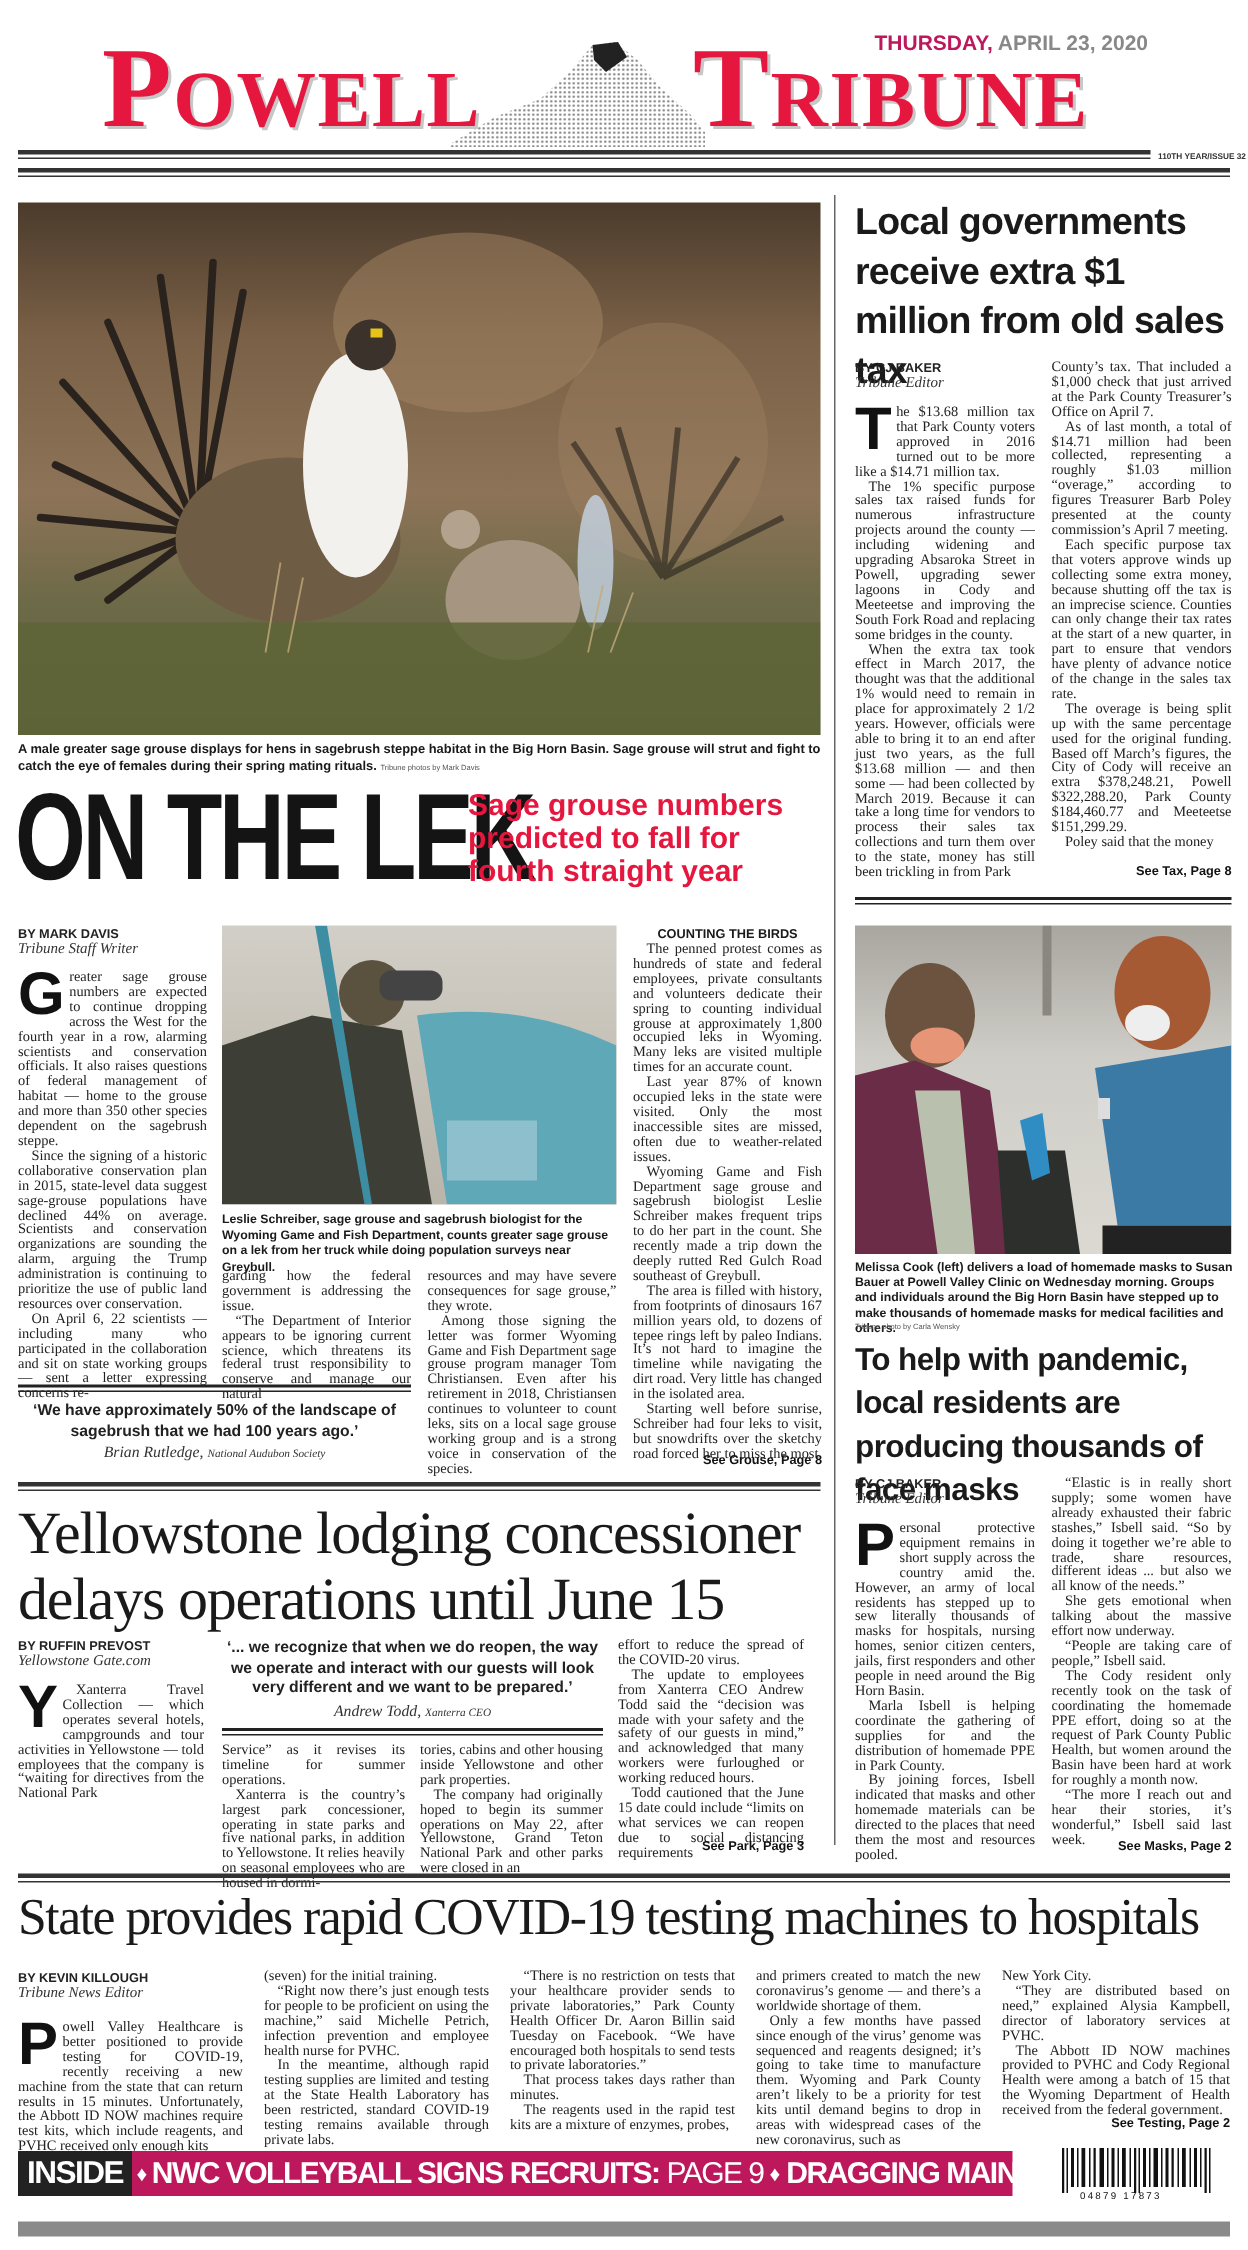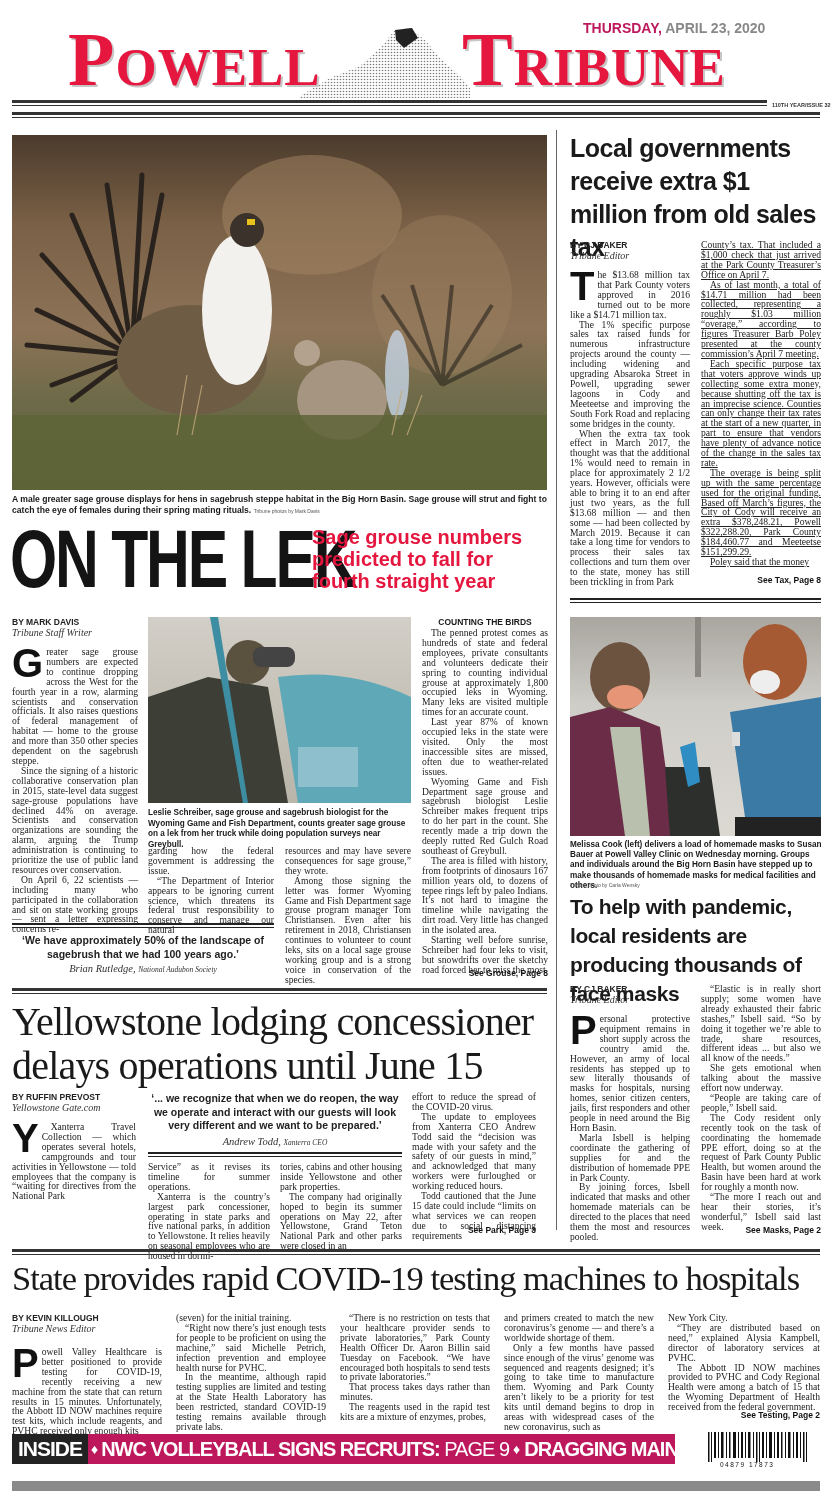--- a/index.html
+++ b/index.html
@@ -156,21 +156,21 @@
   <div class="abs" style="left:0;top:0;width:120px;">
     <div class="byline">BY CJ BAKER</div>
     <div class="byrole">Tribune Editor</div>
     <div class="body-text">
       <span class="dropcap">T</span>
       <p class="first">he $13.68 million tax that Park County voters approved in 2016 turned out to be more like a $14.71 million tax.</p>
       <p>The 1% specific purpose sales tax raised funds for numerous infrastructure projects around the county — including widening and upgrading Absaroka Street in Powell, upgrading sewer lagoons in Cody and Meeteetse and improving the South Fork Road and replacing some bridges in the county.</p>
       <p>When the extra tax took effect in March 2017, the thought was that the additional 1% would need to remain in place for approximately 2 1/2 years. However, officials were able to bring it to an end after just two years, as the full $13.68 million — and then some — had been collected by March 2019. Because it can take a long time for vendors to process their sales tax collections and turn them over to the state, money has still been trickling in from Park</p>
     </div>
   </div>
-  <div class="abs body-text" style="left:131px;top:0;width:120px;text-decoration:underline;">
+  <div class="abs body-text" style="left:131px;top:0;width:120px;">
     <p class="first">County’s tax. That included a $1,000 check that just arrived at the Park County Treasurer’s Office on April 7.</p>
     <p>As of last month, a total of $14.71 million had been collected, representing a roughly $1.03 million “overage,” according to figures Treasurer Barb Poley presented at the county commission’s April 7 meeting.</p>
     <p>Each specific purpose tax that voters approve winds up collecting some extra money, because shutting off the tax is an imprecise science. Counties can only change their tax rates at the start of a new quarter, in part to ensure that vendors have plenty of advance notice of the change in the sales tax rate.</p>
     <p>The overage is being split up with the same percentage used for the original funding. Based off March’s figures, the City of Cody will receive an extra $378,248.21, Powell $322,288.20, Park County $184,460.77 and Meeteetse $151,299.29.</p>
     <p>Poley said that the money</p>
   </div>
 </div>
 <div class="abs see" style="left:700px;top:575px;width:121px;">See Tax, Page 8</div>
 <div class="abs rule2" style="left:570px;top:598px;width:251px;"></div>
 

